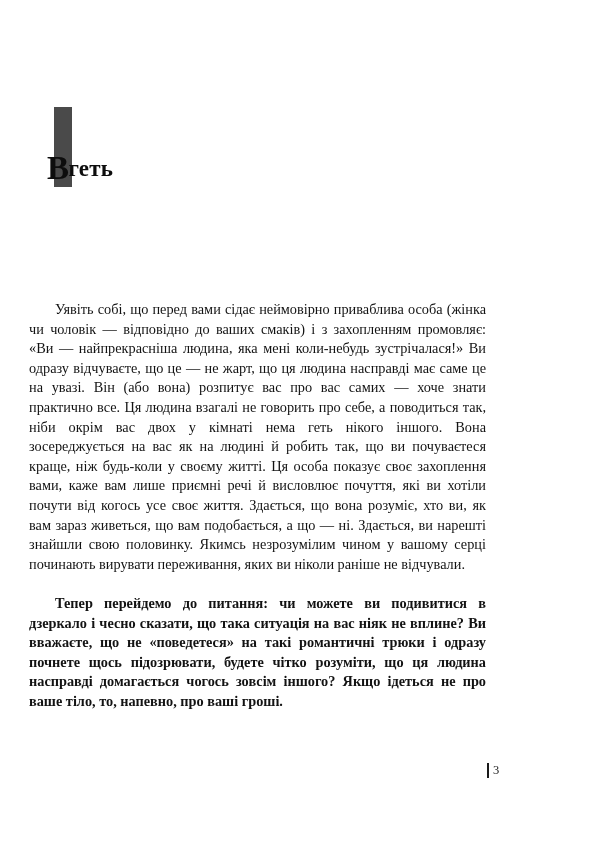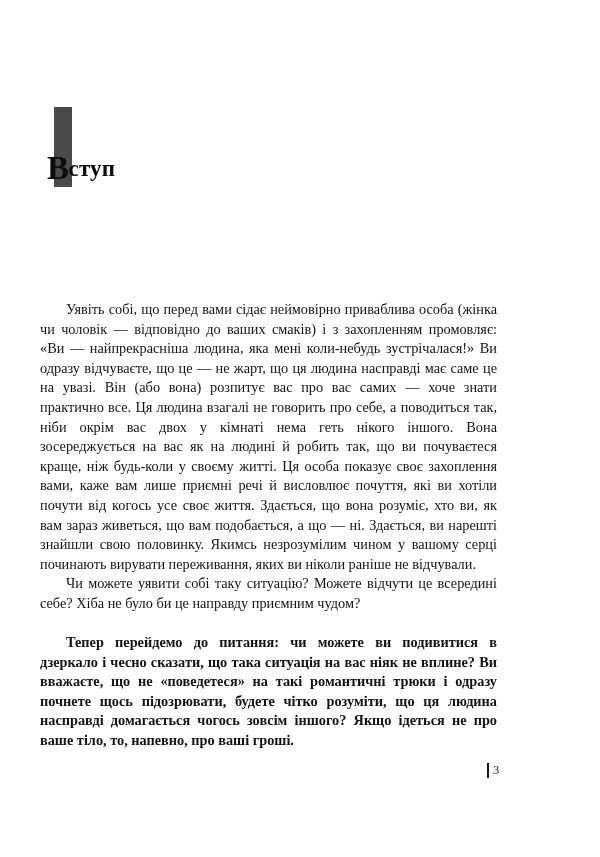--- a/index.html
+++ b/index.html
@@ -54,21 +54,21 @@
     font-size: 33px;
     line-height: 1;
     position: relative;
     top: 3px;
     letter-spacing: -0.5px;
   }
 
   
   .body-copy {
     position: absolute;
-    left: 40px;
+    left: 29px;
     top: 300px;
     width: 457px;
   }
 
   .body-copy p {
     margin: 0;
     font-size: 14.3px;
     line-height: 19.6px;
     text-align: justify;
     text-justify: inter-word;
@@ -108,26 +108,25 @@
     color: #1a1a1a;
   }
 </style>
 </head>
 <body>
 
 <div class="page">
 
   <div class="chapter-head">
     <div class="chapter-rule"></div>
-    <h1 class="chapter-title"><span class="dropcap">В</span><span>ступ</span></h1>
+    <h1 class="chapter-title"><span class="dropcap">В</span><span>геть</span></h1>
   </div>
 
   <div class="body-copy">
     <p class="indent">Уявіть собі, що перед вами сідає неймовірно приваблива особа (жінка чи чоловік — відповідно до ваших смаків) і з захопленням промовляє: «Ви — найпрекрасніша людина, яка мені коли-небудь зустрічалася!» Ви одразу відчуваєте, що це — не жарт, що ця людина насправді має саме це на увазі. Він (або вона) розпитує вас про вас самих — хоче знати практично все. Ця людина взагалі не говорить про себе, а поводиться так, ніби окрім вас двох у кімнаті нема геть нікого іншого. Вона зосереджується на вас як на людині й робить так, що ви почуваєтеся краще, ніж будь-коли у своєму житті. Ця особа показує своє захоплення вами, каже вам лише приємні речі й висловлює почуття, які ви хотіли почути від когось усе своє життя. Здається, що вона розуміє, хто ви, як вам зараз живеться, що вам подобається, а що — ні. Здається, ви нарешті знайшли свою половинку. Якимсь незрозумілим чином у вашому серці починають вирувати переживання, яких ви ніколи раніше не відчували.</p>
-    <p class="indent">Чи можете уявити собі таку ситуацію? Можете відчути це всередині себе? Хіба не було би це направду приємним чудом?</p>
     <p class="indent gap-before">Тепер перейдемо до питання: чи можете ви подивитися в дзеркало і чесно сказати, що така ситуація на вас ніяк не вплине? Ви вважаєте, що не «поведетеся» на такі романтичні трюки і одразу почнете щось підозрювати, будете чітко розуміти, що ця людина насправді домагається чогось зовсім іншого? Якщо ідеться не про ваше тіло, то, напевно, про ваші гроші.</p>
   </div>
 
   <div class="folio">
     <span class="folio-rule"></span>
     <span class="folio-number">3</span>
   </div>
 
 </div>
 

